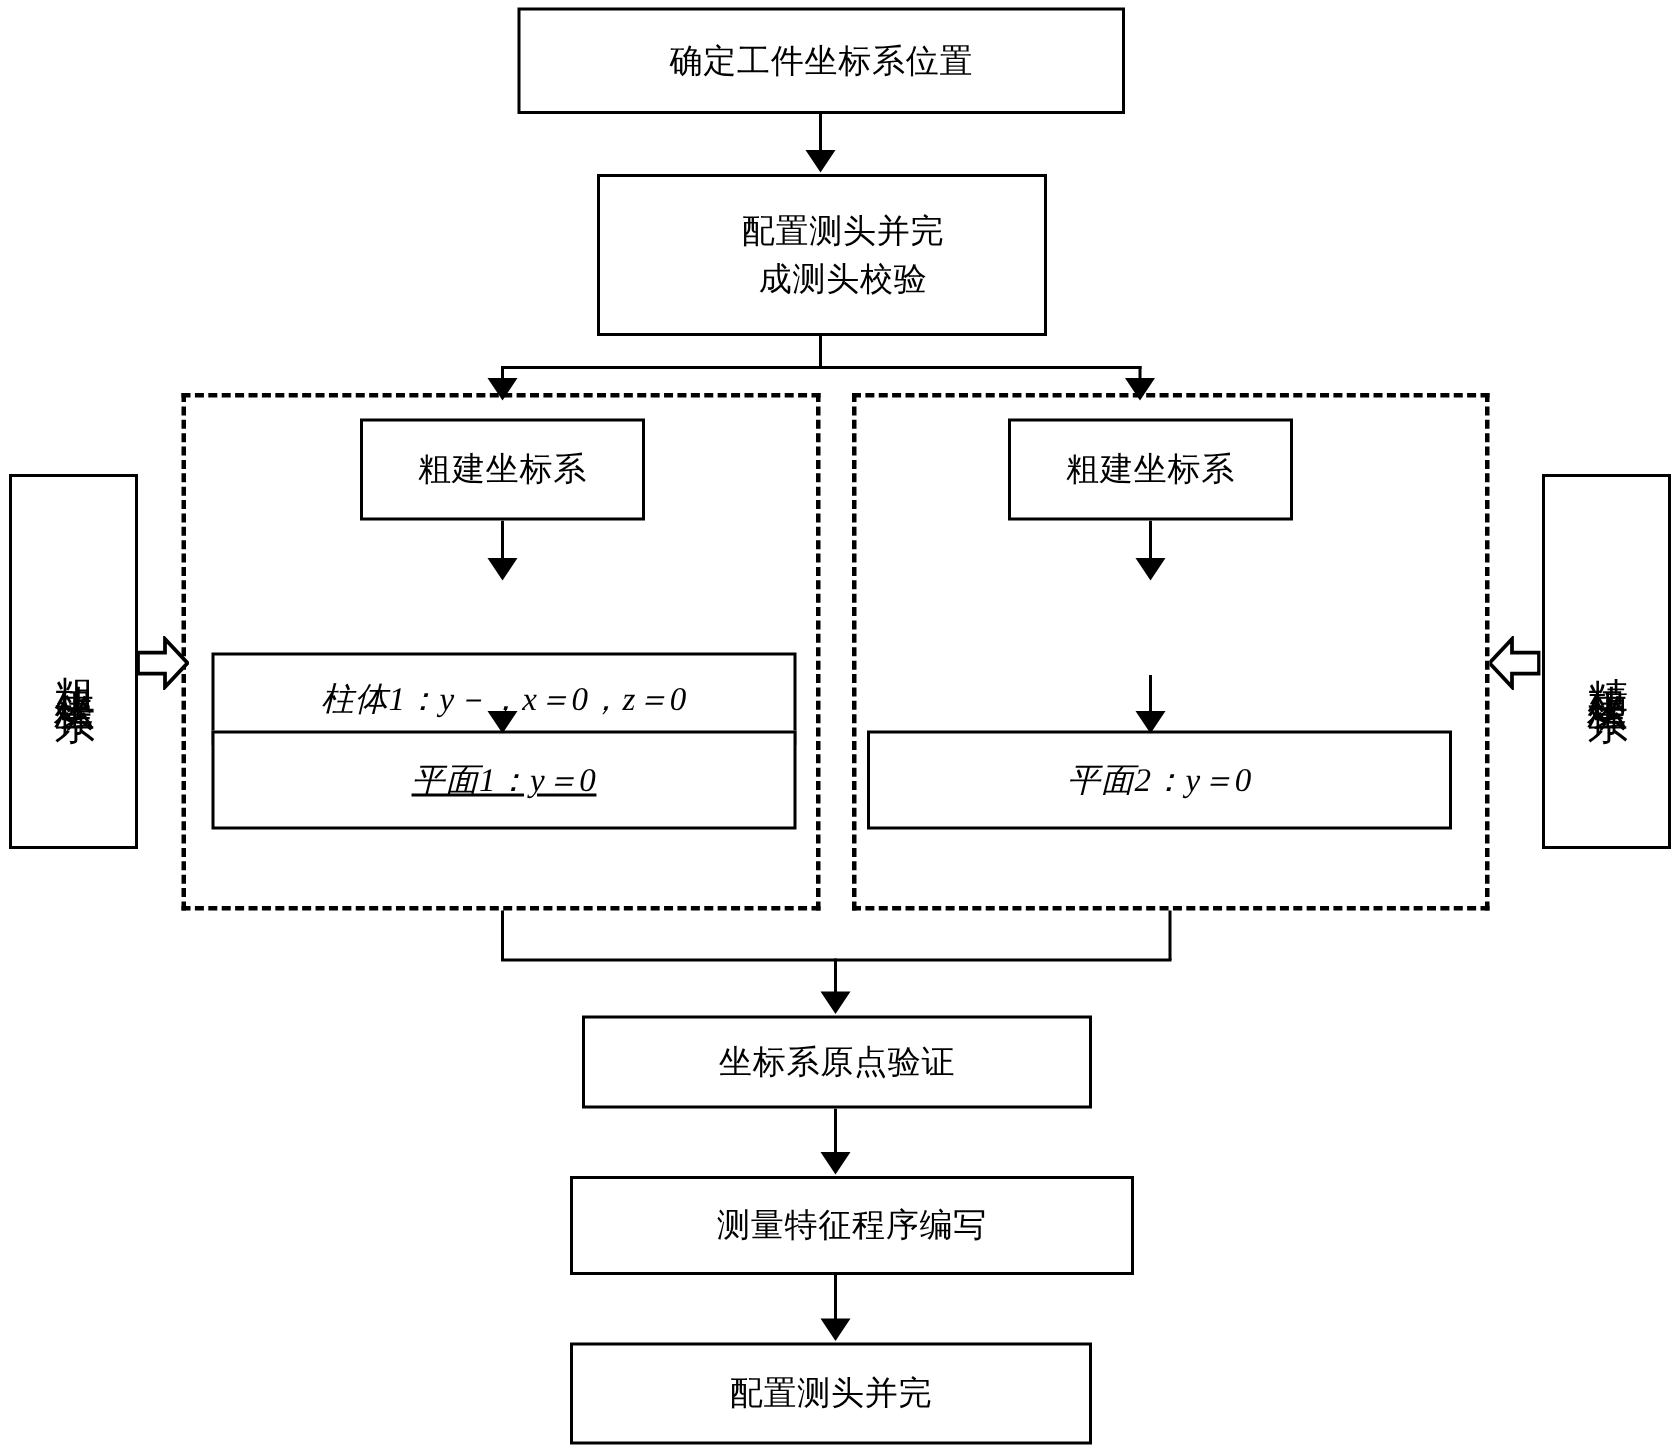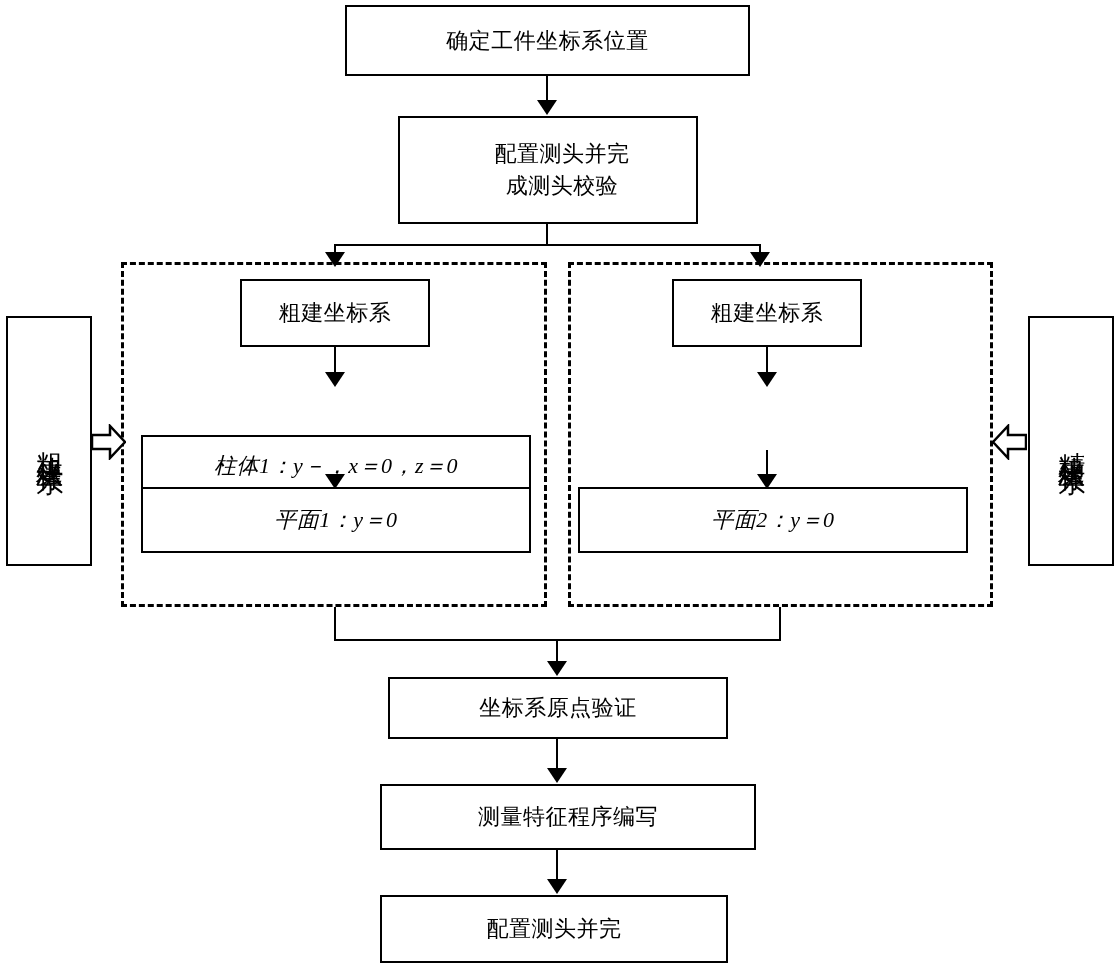--- a/index.html
+++ b/index.html
@@ -110,21 +110,21 @@
   </div>
   <div class="line-v" style="left:334px; top:347px; height:27px;"></div>
   <div class="arrow-down" style="left:325px; top:372px;"></div>
 
   <div class="node" style="left:141px; top:388px; width:390px; height:62px;margin-top:47px;">
     <span class="nowrap math">柱体1：y－，x＝0，z＝0</span>
   </div>
   <div class="line-v" style="left:334px; top:450px; height:27px;"></div>
   <div class="arrow-down" style="left:325px; top:474px;"></div>
 
-  <div class="node" style="left:141px; top:487px; width:390px; height:66px;">
+  <div class="node" style="left:141px; top:487px; width:390px; height:66px;text-decoration:underline;">
     <span class="nowrap math">平面1：y＝0</span>
   </div>
 
   <div class="dashed-group" style="left:568px; top:262px; width:425px; height:345px;"></div>
 
   <div class="node" style="left:672px; top:279px; width:190px; height:68px;">
     <span class="nowrap">粗建坐标系</span>
   </div>
   <div class="line-v" style="left:766px; top:347px; height:27px;"></div>
   <div class="arrow-down" style="left:757px; top:372px;"></div>

